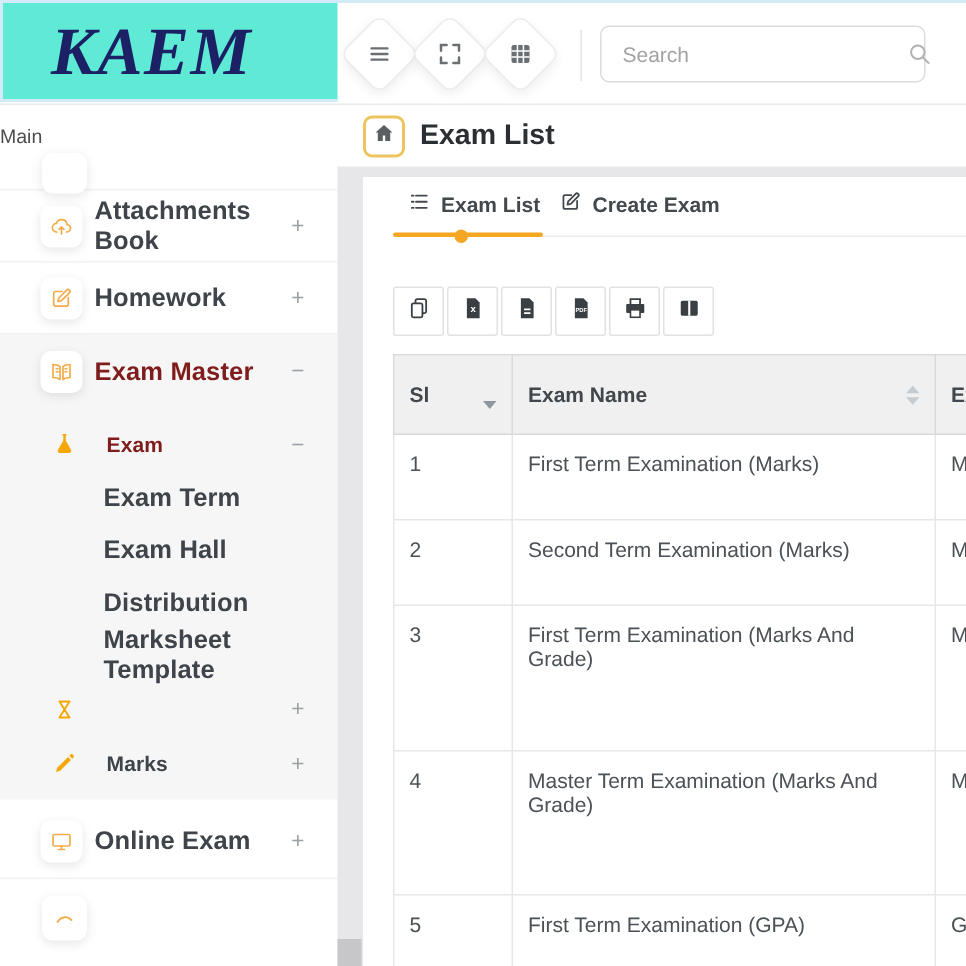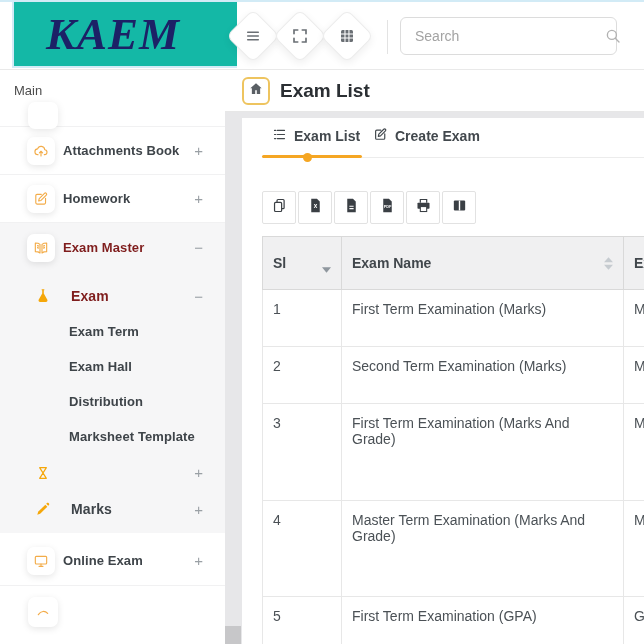--- a/index.html
+++ b/index.html
@@ -3,50 +3,50 @@
 <meta charset="utf-8">
 <style>
   * { margin:0; padding:0; box-sizing:border-box; }
   html,body { width:644px; height:644px; }
   body { font-family:"Liberation Sans","DejaVu Sans",sans-serif; background:#fff; }
   .wrap { position:relative; width:644px; height:644px; overflow:hidden; background:#fff; }
 
   
   .header { position:absolute; left:0; top:0; width:644px; height:70px; background:#fff;
             border-top:2px solid #d2ebf6; border-bottom:1px solid #e9e9e9; }
-  .logo-box { position:absolute; left:12px; top:0; width:225px; height:66px;
-              border-left:2px solid #d2ebf6; border-bottom:2px solid #d2ebf6; background:#14b8a6; }
+  .logo-box { position:absolute; left:0; top:0; width:225px; height:66px;
+              border-left:2px solid #d2ebf6; border-bottom:2px solid #d2ebf6; background:#5eead4; }
   .logo { position:absolute; left:32px; top:6px; font-family:"Liberation Serif","DejaVu Serif",serif;
           font-style:italic; font-weight:700; font-size:45px; color:#1c2166; letter-spacing:1px; }
   .diamond { position:absolute; top:15px; width:38px; height:38px; background:#fff;
              border:1px solid #ececec; border-radius:7px; transform:rotate(45deg);
              box-shadow:2px 2px 8px rgba(0,0,0,.07); cursor:pointer; }
   .diamond .di { position:absolute; left:50%; top:50%; transform:translate(-50%,-50%) rotate(-45deg);
                  width:18px; height:18px; color:#6a6f74; }
   .hdr-divider { position:absolute; left:387px; top:18px; width:1px; height:34px; background:#e3e3e3; }
   .search-box { position:absolute; left:400px; top:15px; width:217px; height:38px;
                 border:1px solid #dcdcdc; border-radius:6px; background:#fff; display:flex; align-items:center; }
   .search-box input { flex:1; border:none; outline:none; font-size:14px; color:#555;
                       padding:0 8px 0 14px; font-family:inherit; background:transparent; }
   .search-box input::placeholder { color:#a3a3a3; }
   .search-box .mag { width:18px; height:18px; margin-right:12px; color:#b2b2b2; flex:0 0 auto; }
 
   
   .sidebar { position:absolute; left:0; top:70px; width:225px; height:574px; background:#fff; overflow:hidden; }
-  .side-label { margin:13px 0 0 14px; font-size:13px; color:#4d4d4d; }
+  .side-label { margin:13px 0 0 0; font-size:13px; color:#4d4d4d; }
   .partial-box { position:absolute; left:28px; top:32px; width:30px; height:27px; background:#fff;
                  border-radius:7px; box-shadow:0 2px 8px rgba(0,0,0,.10); }
   .menu { margin-top:28px; }
   .row { display:flex; align-items:center; cursor:pointer; }
   .row-top { height:48px; border-top:1px solid #f1f1f2; }
   .icon-box { width:28px; height:28px; margin-left:27px; background:#fff; border-radius:7px;
               box-shadow:0 2px 7px rgba(0,0,0,.10); display:flex; align-items:center; justify-content:center;
               color:#f3ac49; flex:0 0 auto; }
   .icon-box svg { width:16px; height:16px; }
-  .lbl { margin-left:8px; font-size:13px; font-weight:700; color:#3e4449; letter-spacing:.1px; }
+  .lbl { margin-left:8px; font-size:17px; font-weight:700; color:#3e4449; letter-spacing:.1px; }
   .lbl.orange { color:#7f1d1d; }
   .expand { margin-left:auto; margin-right:22px; font-size:15px; color:#9aa0a5; font-weight:400; }
   .section { background:#f6f6f7; border-top:1px solid #f1f1f2; padding-bottom:6px; }
   .row-l1 { height:36px; }
   .row-l1 .bare-ic { width:16px; height:16px; margin-left:35px; color:#f5a70a; flex:0 0 auto; }
   .row-l1 .lbl { margin-left:20px; font-size:14px; }
   .row-l2 { height:35px; }
   .row-l2 .lbl { margin-left:69px; }
   .gap3 { height:3px; }
   .row-online { height:50px; border-bottom:1px solid #f1f1f2; }

